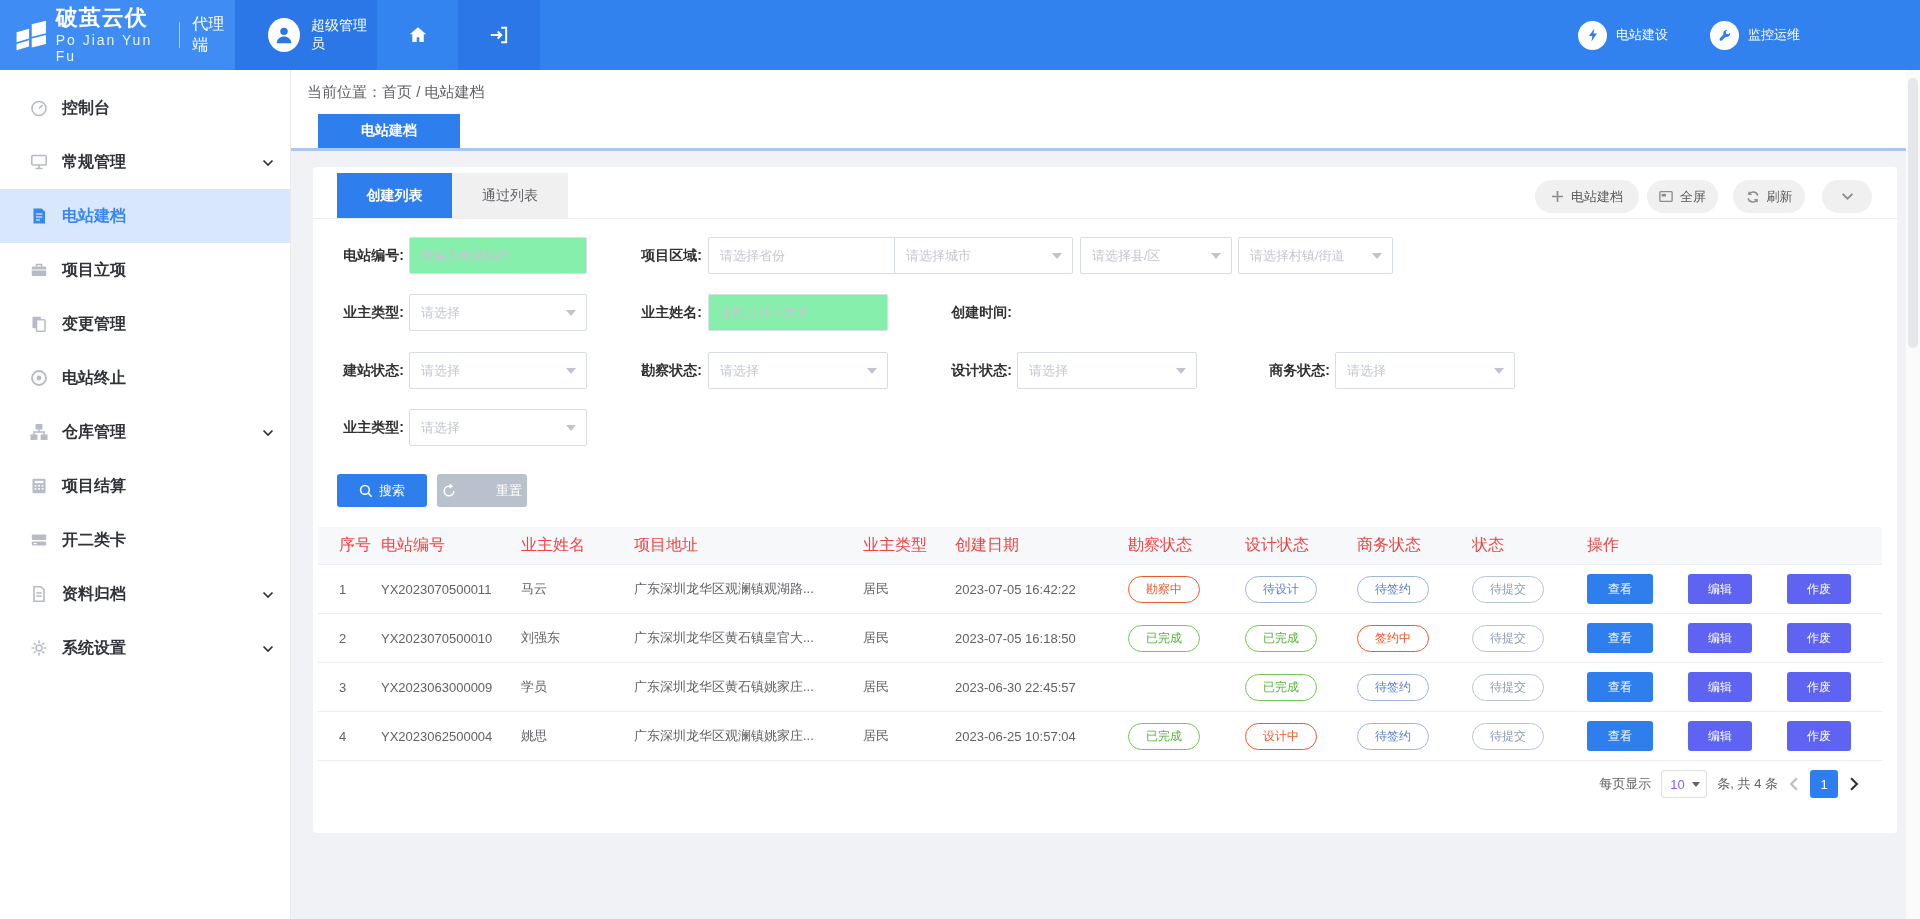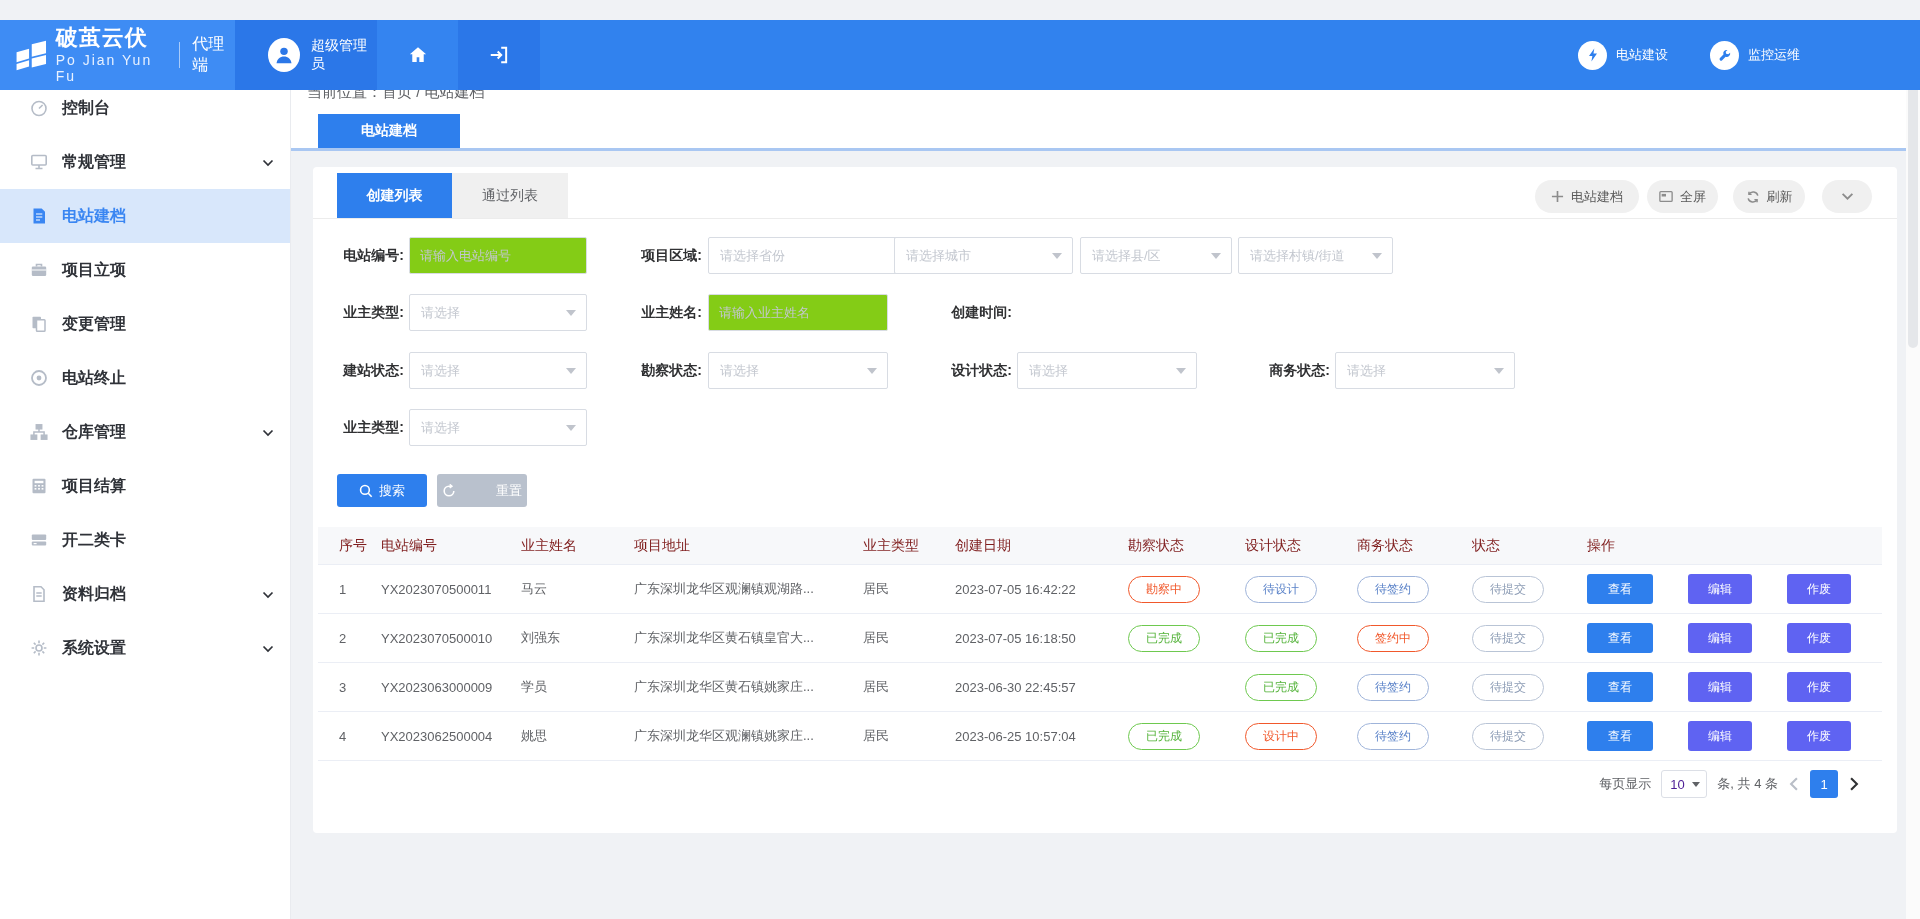--- a/index.html
+++ b/index.html
@@ -1,20 +1,20 @@
 <!DOCTYPE html>
 <html><head>
 <meta charset="utf-8">
 <style>
   * { margin:0; padding:0; box-sizing:border-box; }
   html,body { width:1920px; height:919px; }
   body { position:relative; font-family:"Liberation Sans",sans-serif; background:#f0f2f5; overflow:hidden; }
 
   
-  .topbar { position:absolute; left:0; top:0; width:1920px; height:70px; background:#3182ee; z-index:5;margin-top:20px; }
+  .topbar { position:absolute; left:0; top:0; width:1920px; height:70px; background:#3182ee; z-index:5; }
   .logo-sec { position:absolute; left:0; top:0; width:235px; height:70px; background:#3e8cf4; display:flex; align-items:center; padding-left:13px; }
   .logo-text { margin-left:7px; }
   .logo-cn { color:#fff; font-size:22px; font-weight:700; letter-spacing:1px; line-height:24px; }
   .logo-en { color:#e8f1ff; font-size:14px; letter-spacing:2px; margin-top:2px; }
   .logo-div { width:1px; height:26px; background:rgba(255,255,255,.55); margin:0 12px 0 14px; }
   .logo-side { color:#fff; font-size:16px; }
   .hdr-block { position:absolute; top:0; height:70px; display:flex; align-items:center; justify-content:center; cursor:pointer; }
   .blk-user { left:235px; width:142px; background:#2b77e8; justify-content:flex-start; padding-left:33px; }
   .blk-home { left:377px; width:81px; background:#3484f0; }
   .blk-exit { left:458px; width:82px; background:#2b77e8; }
@@ -44,51 +44,51 @@
   .card { position:absolute; left:313px; top:167px; width:1584px; height:666px; background:#fff; border-radius:4px; }
   .c-tab { position:absolute; top:6px; height:45px; font-size:14px; display:flex; align-items:center; justify-content:center; cursor:pointer; }
   .c-tab.on { left:24px; width:115px; background:#2e7fed; color:#fff; font-weight:700; }
   .c-tab.off { left:139px; width:116px; background:#f0f0f0; color:#606266; }
   .card-divider { position:absolute; left:0; top:51px; width:100%; height:1px; background:#ececec; }
   .pill { position:absolute; top:13px; height:33px; background:#f0f0f0; border-radius:17px; display:flex; align-items:center; justify-content:center; gap:7px; font-size:13px; color:#595959; cursor:pointer; }
   .pill svg { flex:0 0 auto; }
 
   
   .f-label { position:absolute; width:80px; height:37px; line-height:37px; text-align:right; font-size:14px; font-weight:700; color:#303133; }
-  .f-input { position:absolute; height:37px; border:1px solid #d8dce3; border-radius:2px; background:#84cc16; font-size:13px; color:#606266; padding:0 10px; outline:none; font-family:"Liberation Sans",sans-serif; }
+  .f-input { position:absolute; height:37px; border:1px solid #d8dce3; border-radius:2px; background:#86efac; font-size:13px; color:#606266; padding:0 10px; outline:none; font-family:"Liberation Sans",sans-serif; }
   .f-input::placeholder { color:#c3c7cf; }
   .f-select { position:absolute; height:37px; border:1px solid #d8dce3; border-radius:2px; background:#fff; display:flex; align-items:center; padding:0 26px 0 11px; font-size:13px; color:#c3c7cf; cursor:pointer; }
   .caret { position:absolute; right:10px; top:15px; width:0; height:0; border-left:5px solid transparent; border-right:5px solid transparent; border-top:6px solid #c0c4cc; }
   .cal-ico { position:absolute; right:10px; top:8px; }
 
   .btn { position:absolute; height:33px; border:none; border-radius:3px; color:#fff; font-size:13px; display:flex; align-items:center; justify-content:center; gap:6px; cursor:pointer; font-family:"Liberation Sans",sans-serif; }
   .btn-search { left:24px; top:307px; width:90px; background:#2e7fed; }
   .btn-reset  { left:124px; top:307px; width:90px; background:#b9c1cd;gap:40px; }
 
   
   .tbl { position:absolute; left:5px; top:360px; width:1564px; }
   .t-row { display:flex; align-items:center; }
-  .t-head { height:38px; background:#f7f8fa; border-bottom:1px solid #ebeef5; font-size:14px; color:#7f1d1d; }
+  .t-head { height:38px; background:#f7f8fa; border-bottom:1px solid #ebeef5; font-size:16px; color:#ef4444; }
   .t-body { height:49px; border-bottom:1px solid #ebeef5; font-size:13px; color:#606266; }
   .cell { flex:0 0 auto; white-space:nowrap; overflow:hidden; text-overflow:ellipsis; }
   .c1{width:63px; padding-left:21px;} .c2{width:140px;} .c3{width:113px;} .c4{width:229px;}
   .c5{width:92px;} .c6{width:173px;} .c7{width:117px;} .c8{width:112px;}
   .c9{width:115px;} .c10{width:115px;} .c11{width:295px; display:flex; gap:12px;}
   .badge { display:inline-flex; align-items:center; justify-content:center; width:72px; height:27px; border-radius:14px; border:1px solid; font-size:12px; background:#fff; }
   .badge.warn   { color:#f1582b; border-color:#f1582b; }
   .badge.ok     { color:#54b33a; border-color:#6ec94f; }
   .badge.pend   { color:#5a82c8; border-color:#9fb4da; }
   .badge.muted  { color:#8c9cb5; border-color:#b9c4d6; }
   .act { height:30px; border:none; border-radius:3px; color:#fff; font-size:12px; display:inline-flex; align-items:center; justify-content:center; cursor:pointer; font-family:"Liberation Sans",sans-serif; }
   .act.view { width:66px; background:#2e7fed; }
   .act.edit, .act.void { width:64px; background:#5f63f2;margin-left:23px; }
 
   
   .pager { position:absolute; right:37px; top:603px; height:28px; display:flex; align-items:center; gap:10px; font-size:13px; color:#606266; }
-  .pg-select { position:relative; width:46px; height:28px; border:1px solid #dcdfe6; border-radius:3px; display:flex; align-items:center; padding-left:8px; color:#4c1d95; cursor:pointer; }
+  .pg-select { position:relative; width:46px; height:28px; border:1px solid #dcdfe6; border-radius:3px; display:flex; align-items:center; padding-left:8px; color:#8b5cf6; cursor:pointer; }
   .pg-select .caret { right:6px; top:11px; border-top-width:5px; border-left-width:4px; border-right-width:4px; border-top-color:#606266; }
   .pg-chev { display:flex; align-items:center; cursor:pointer; }
   .pg-cur { width:28px; height:28px; background:#2e7fed; color:#fff; border-radius:3px; display:flex; align-items:center; justify-content:center; font-size:13px; cursor:pointer; }
 
   
   .scroll-track { position:absolute; right:0; top:70px; width:14px; height:849px; background:#fbfbfb; }
   .scroll-thumb { position:absolute; right:2px; top:8px; width:10px; height:270px; background:#e5e7ea; border-radius:5px; }
 </style>
 </head>
 <body>

